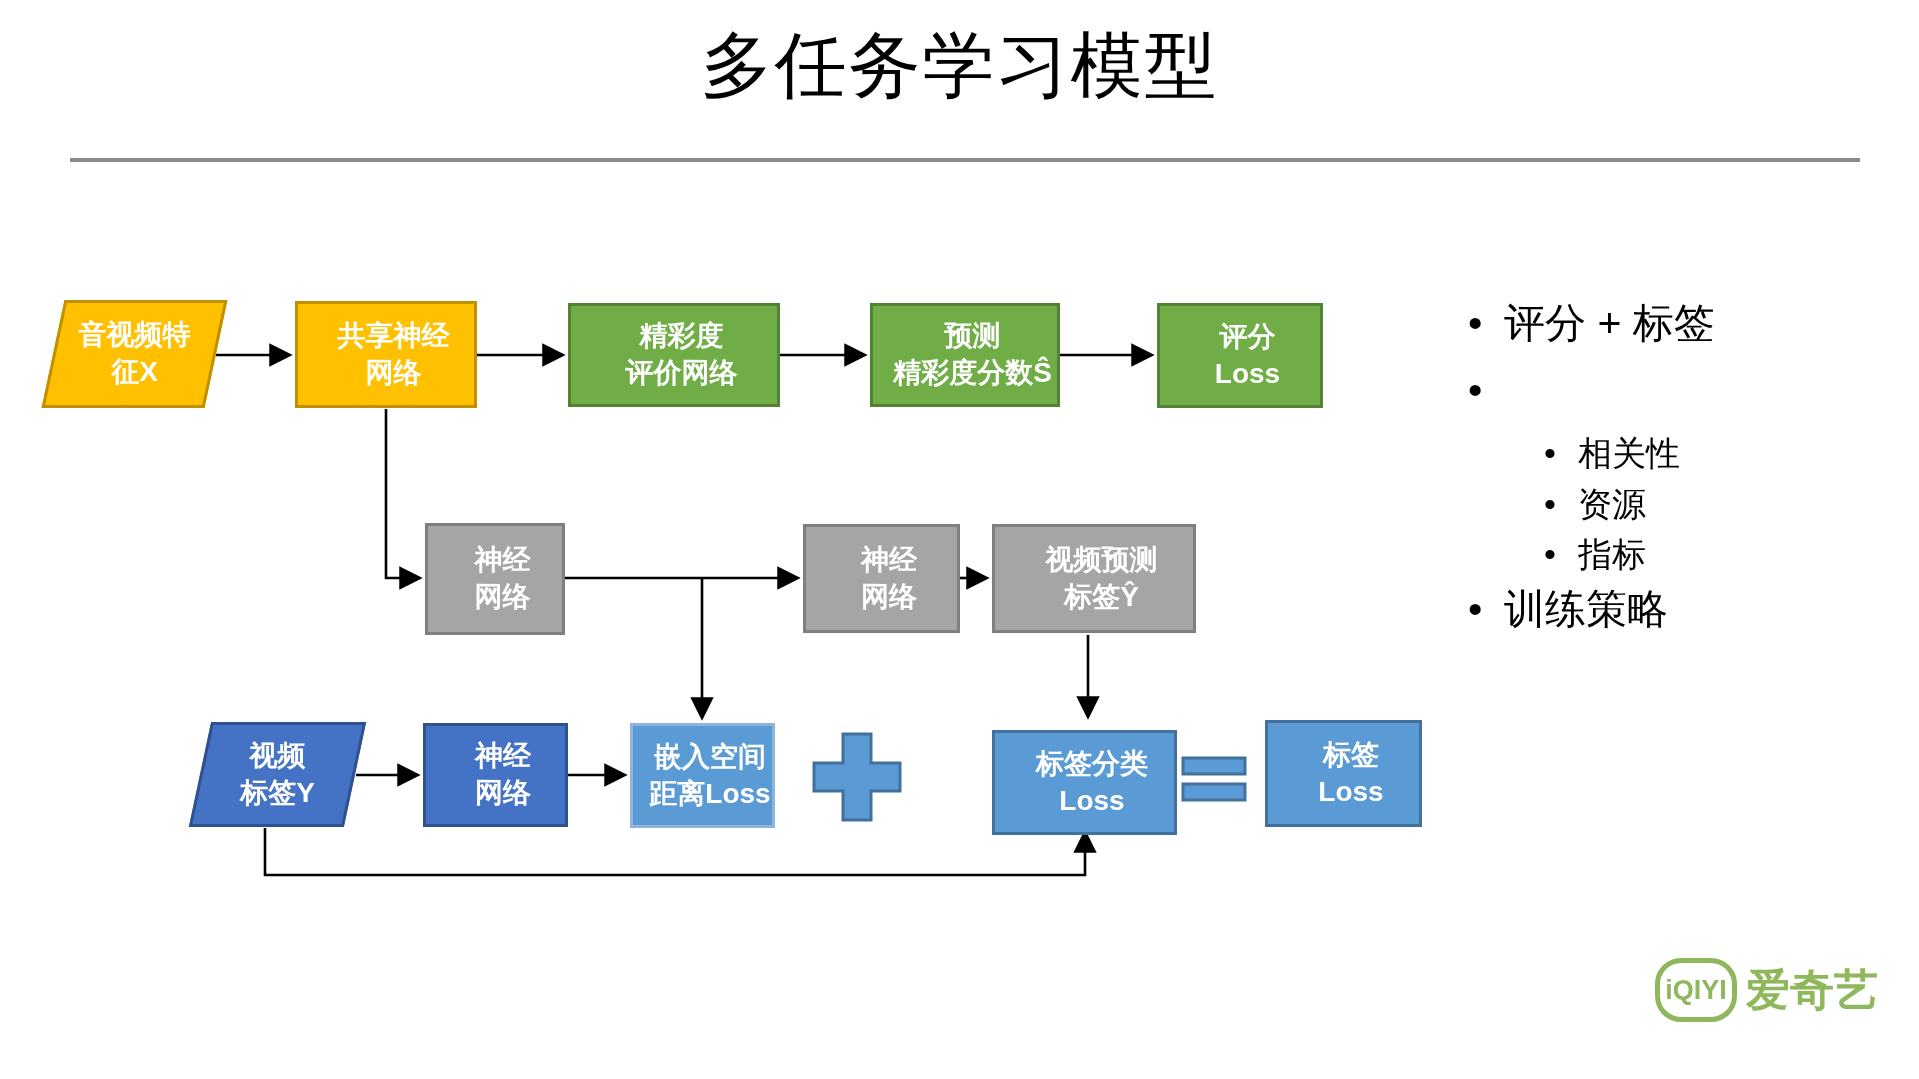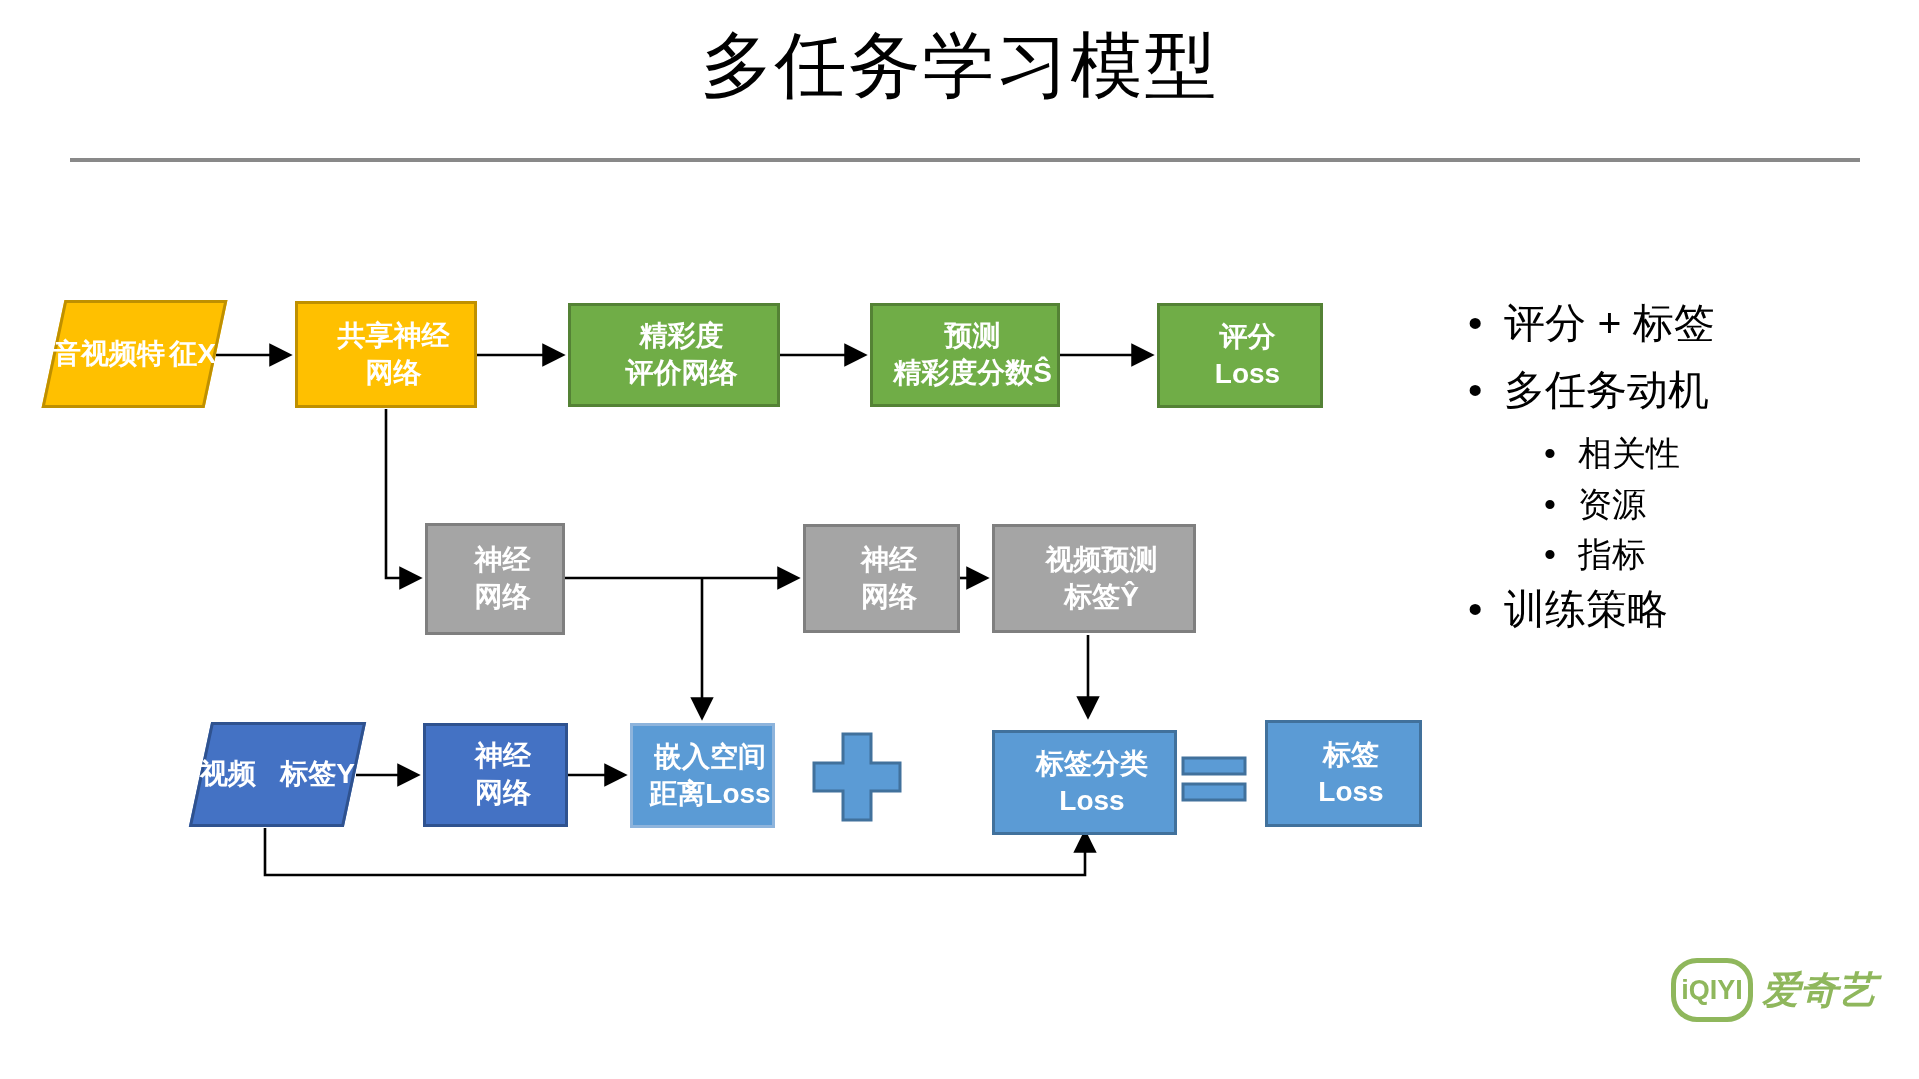--- a/index.html
+++ b/index.html
@@ -23,41 +23,41 @@
   .gray{background:#A5A5A5;border:3px solid #7F7F7F;}
   .dblue{background:#4472C4;border:3px solid #2F528F;}
   .lblue{background:#5B9BD5;border:3px solid #41719C;}
   .lblue-soft{background:#5B9BD5;border:3px solid #8EB4DC;}
   
   .pgram-wrap{position:absolute;}
   .pgram-bg{position:absolute;left:0;top:0;right:0;bottom:0;transform:skewX(-12deg);box-sizing:border-box;}
   .pgram-bg.yellow-p{background:#FFC000;border:3px solid #BF9000;}
   .pgram-bg.blue-p{background:#4472C4;border:3px solid #2F528F;}
   .pgram-text{
-    position:absolute;left:0;top:0;right:0;bottom:0;display:flex;flex-direction:row;
-    align-items:center;justify-content:space-between;color:#fff;font-weight:bold;font-size:28px;line-height:1.32;text-align:center;
+    position:absolute;left:0;top:0;right:0;bottom:0;display:flex;flex-direction:column;
+    align-items:center;justify-content:center;color:#fff;font-weight:bold;font-size:28px;line-height:1.32;text-align:center;
   }
   
   svg.overlay{position:absolute;left:0;top:0;width:1919px;height:1079px;pointer-events:none;}
   
   .notes{position:absolute;left:1468px;top:302px;width:460px;color:#000;}
   .note{display:flex;align-items:flex-start;line-height:1.05;}
   .note .b{flex:0 0 36px;}
   .note.l1{font-size:41px;margin-bottom:24px;}
   .note.l2{font-size:34px;margin-bottom:15px;padding-left:76px;}
   .note.l2 .b{flex:0 0 34px;}
   .note.l1.gap-top{margin-top:8px;}
   
   .logo{position:absolute;left:1655px;top:958px;display:flex;align-items:center;color:#8FB75C;}
   .logo-badge{
     width:72px;height:54px;border:5px solid #8FB75C;border-radius:26px;
     display:flex;align-items:center;justify-content:center;
-    font-weight:bold;font-size:27px;letter-spacing:0;color:#8FB75C;margin-left:16px;
+    font-weight:bold;font-size:27px;letter-spacing:0;color:#8FB75C;
   }
-  .logo-name{margin-left:9px;font-size:38px;font-weight:bold;font-style:italic;}
+  .logo-name{margin-left:9px;font-size:44px;font-weight:bold;}
 </style>
 </head>
 <body>
 
 <div id="slide">
 
   <div class="title">多任务学习模型</div>
   <div class="divider"></div>
 
   <svg class="overlay" viewBox="0 0 1919 1079">
@@ -158,21 +158,20 @@
     <span>Loss</span>
   </div>
 
   <div class="notes">
     <div class="note l1">
       <span class="b">•</span>
       <span>评分 + 标签</span>
     </div>
     <div class="note l1">
       <span class="b">•</span>
-      <span>多任务动机</span>
     </div>
     <div class="note l2">
       <span class="b">•</span>
       <span>相关性</span>
     </div>
     <div class="note l2">
       <span class="b">•</span>
       <span>资源</span>
     </div>
     <div class="note l2">

